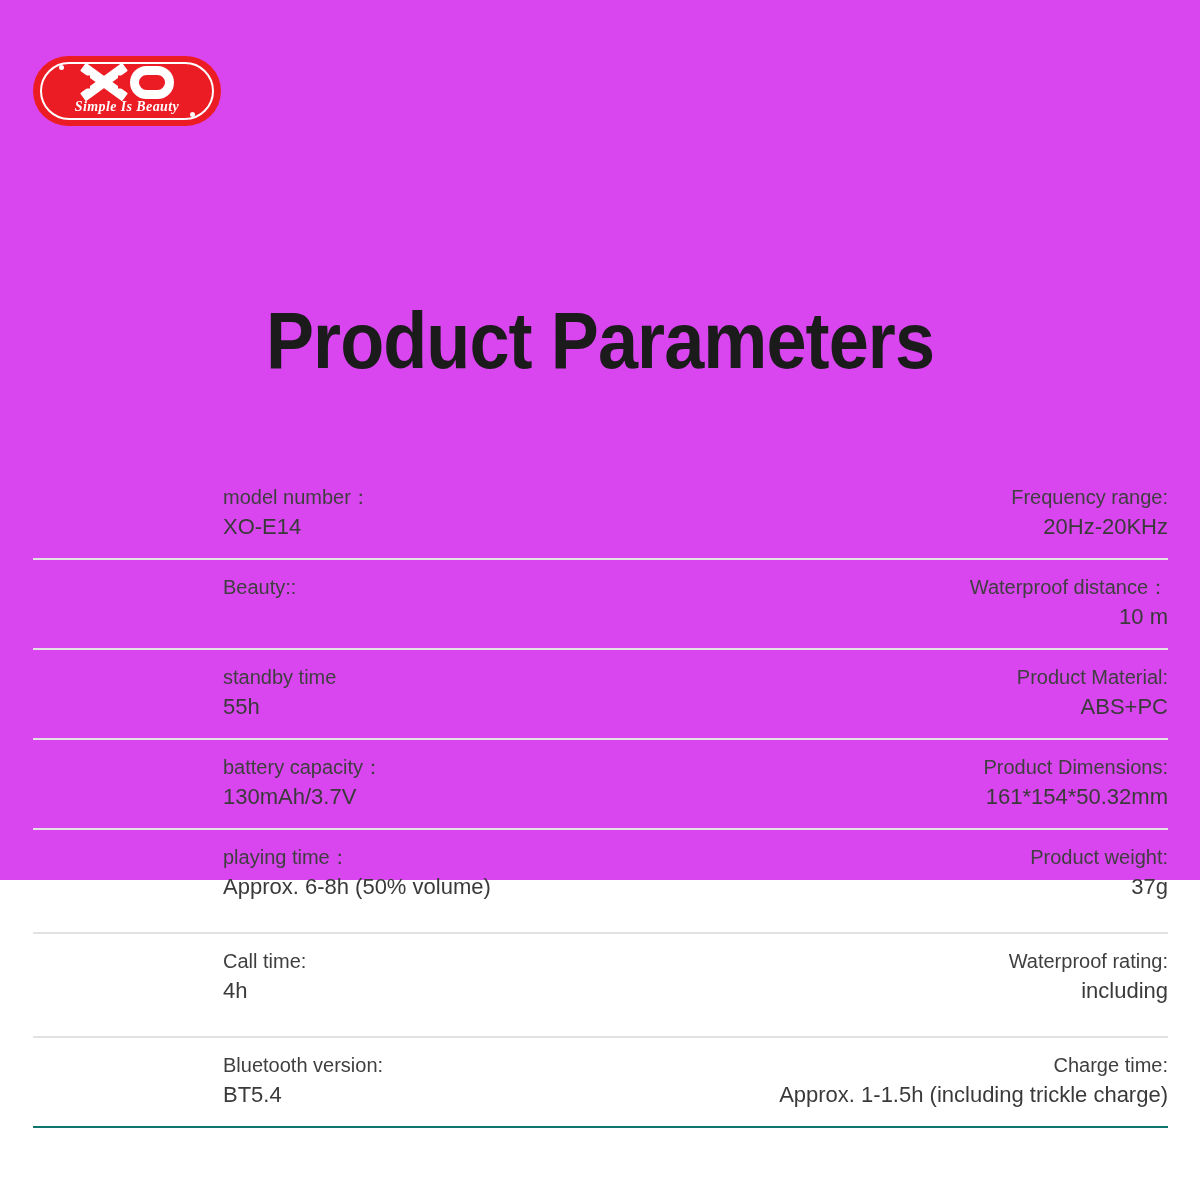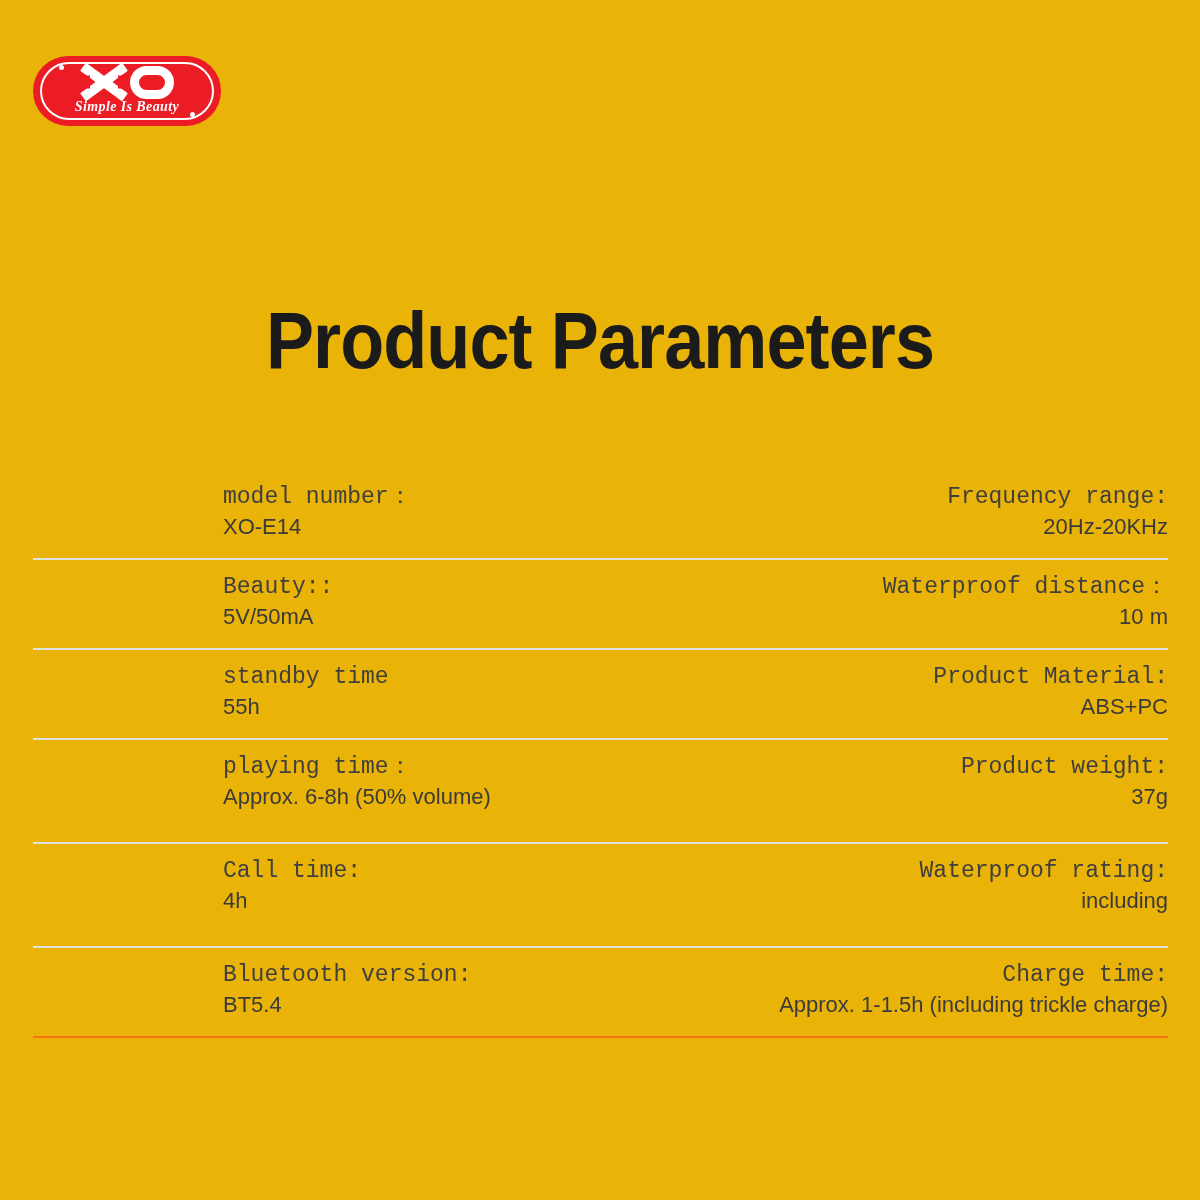--- a/index.html
+++ b/index.html
@@ -12,22 +12,22 @@
     height: 1200px;
     background: #ffffff;
     font-family: "Liberation Sans", sans-serif;
     -webkit-font-smoothing: antialiased;
     overflow: hidden;
   }
 
   .page {
     position: relative;
     width: 1200px;
-    height: 1200px;
-    background: #eab308;
+    height: 880px;
+    background: #d946ef;
     box-sizing: border-box;
   }
 
   
   .logo-wrap {
     position: absolute;
     left: 33px;
     top: 56px;
     width: 188px;
     height: 70px;
@@ -151,35 +151,34 @@
     box-sizing: border-box;
     border-bottom: 2px solid #e2e2e2;
     display: flex;
     padding: 0;
   }
   .spec-row.tall {
     padding-bottom: 14px;
     gap: 48px;
   }
   .spec-row.last {
-    border-bottom: 2px solid #f97316;
+    border-bottom: 2px solid #0f766e;
   }
   .spec-cell {
     padding: 12px 0 16px 0;
     box-sizing: border-box;
   }
   .spec-cell.left  { width: 470px; padding-left: 190px; }
   .spec-cell.right { width: 665px; padding-left: 8px; text-align: right; }
 
   .spec-label {
-    font-size: 23px;
+    font-size: 20px;
     line-height: 30px;
     color: #3f3f3f;
     white-space: nowrap;
-    font-family: Liberation Mono, monospace;
   }
   .spec-value {
     font-size: 22px;
     line-height: 30px;
     color: #3a3a3a;
     white-space: nowrap;
   }
 </style>
 </head>
 <body>
@@ -217,39 +216,48 @@
       </div>
       <div class="spec-cell right">
         <div class="spec-label">Frequency range:</div>
         <div class="spec-value">20Hz-20KHz</div>
       </div>
     </div>
 
     <div class="spec-row">
       <div class="spec-cell left">
         <div class="spec-label">Beauty::</div>
-        <div class="spec-value">5V/50mA</div>
       </div>
       <div class="spec-cell right">
         <div class="spec-label">Waterproof distance：</div>
         <div class="spec-value">10 m</div>
       </div>
     </div>
 
     <div class="spec-row">
       <div class="spec-cell left">
         <div class="spec-label">standby time</div>
         <div class="spec-value">55h</div>
       </div>
       <div class="spec-cell right">
         <div class="spec-label">Product Material:</div>
         <div class="spec-value">ABS+PC</div>
       </div>
     </div>
 
+    <div class="spec-row">
+      <div class="spec-cell left">
+        <div class="spec-label">battery capacity：</div>
+        <div class="spec-value">130mAh/3.7V</div>
+      </div>
+      <div class="spec-cell right">
+        <div class="spec-label">Product Dimensions:</div>
+        <div class="spec-value">161*154*50.32mm</div>
+      </div>
+    </div>
 
     <div class="spec-row tall">
       <div class="spec-cell left">
         <div class="spec-label">playing time：</div>
         <div class="spec-value">Approx. 6-8h (50% volume)</div>
       </div>
       <div class="spec-cell right">
         <div class="spec-label">Product weight:</div>
         <div class="spec-value">37g</div>
       </div>

